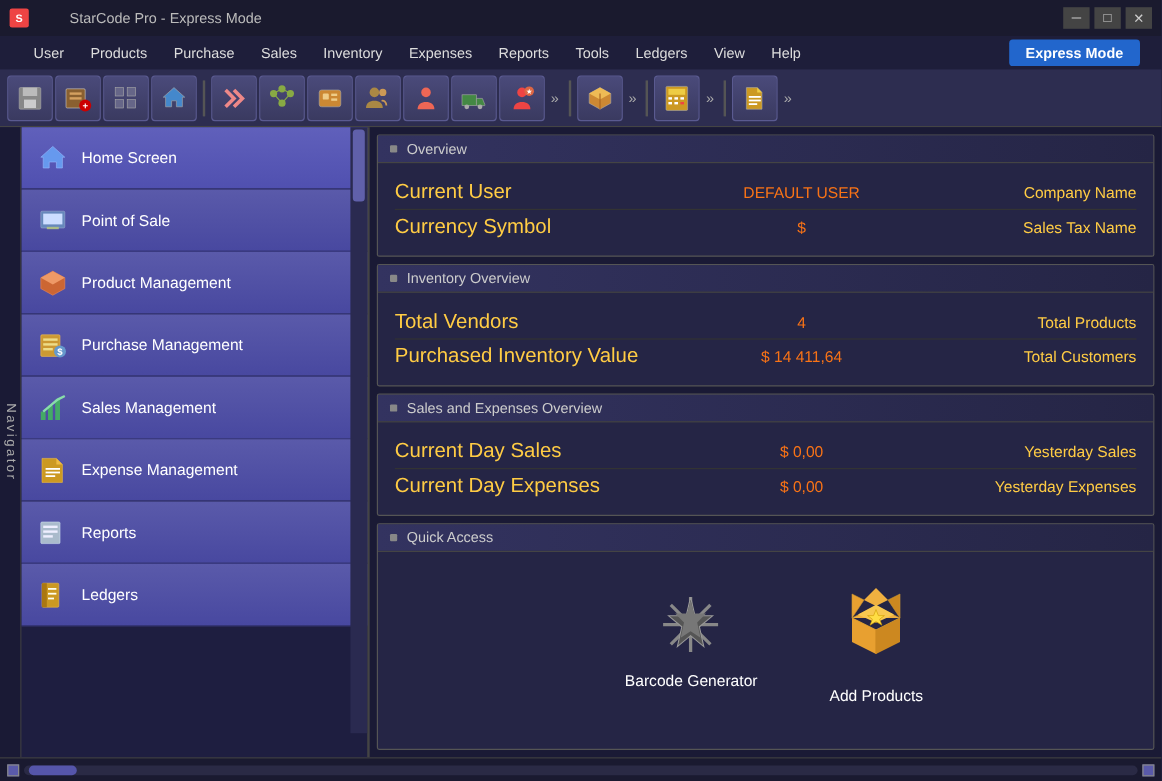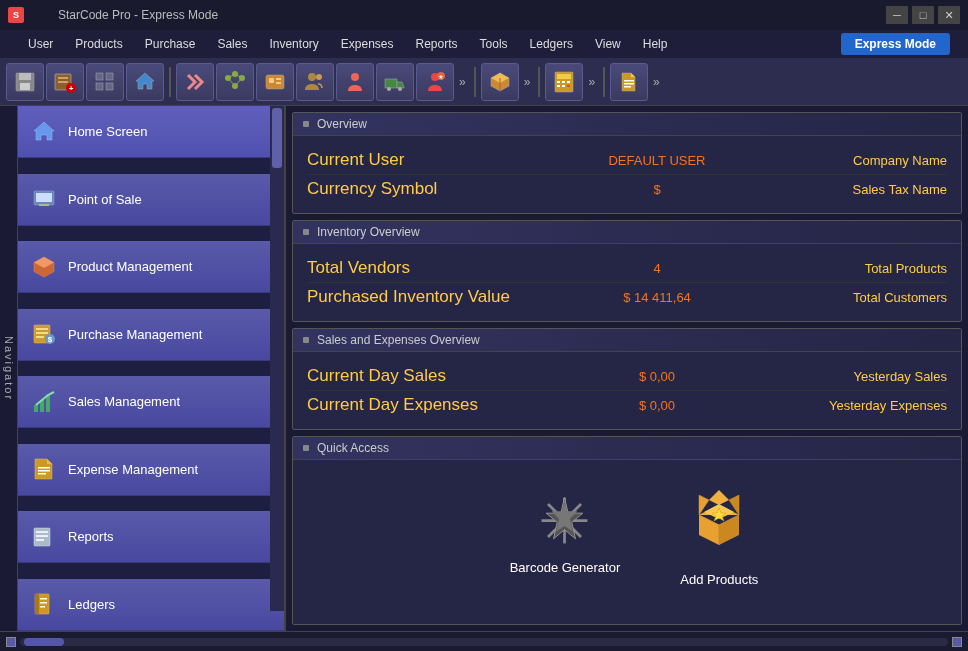--- a/index.html
+++ b/index.html
@@ -50,22 +50,22 @@
 
     
     .nav-sidebar {
       width: 18px; background: #1a1a35; display: flex; align-items: center;
       justify-content: center; writing-mode: vertical-rl; color: #aaa;
       font-size: 11px; letter-spacing: 2px; border-right: 1px solid #444;
     }
 
     
     .left-sidebar {
-      width: 268px; background: #1e1e40; display: flex; flex-direction: column;
-      border-right: 2px solid #444; position: relative; justify-content: space-between;
+      width: 290px; background: #1e1e40; display: flex; flex-direction: column;
+      border-right: 2px solid #444; position: relative;
     }
     .sidebar-item {
       display: flex; align-items: center; gap: 10px; padding: 0 12px;
       height: 52px; background: linear-gradient(180deg, #5a5aaa, #4848a0);
       border-bottom: 1px solid #3a3a80; cursor: pointer; color: white;
       font-size: 13px; font-weight: 500;
     }
     .sidebar-item.active { background: linear-gradient(180deg, #6060bb, #5050b0); }
     .sidebar-icon { font-size: 20px; min-width: 28px; display: flex; align-items: center; justify-content: center; }
     .sidebar-scroll { position: absolute; right: 0; top: 0; bottom: 20px; width: 14px; background: #2a2a50; }

